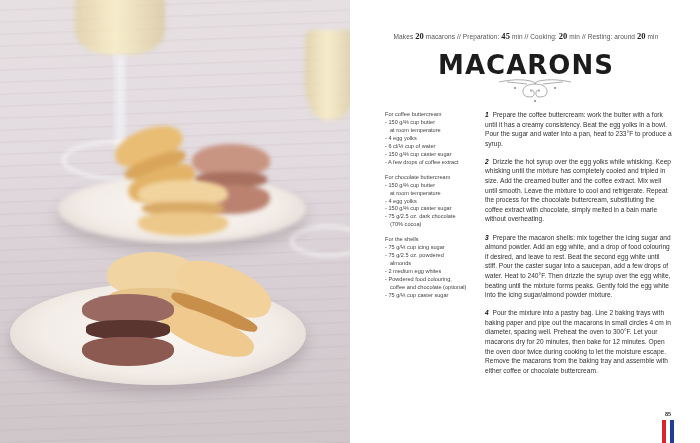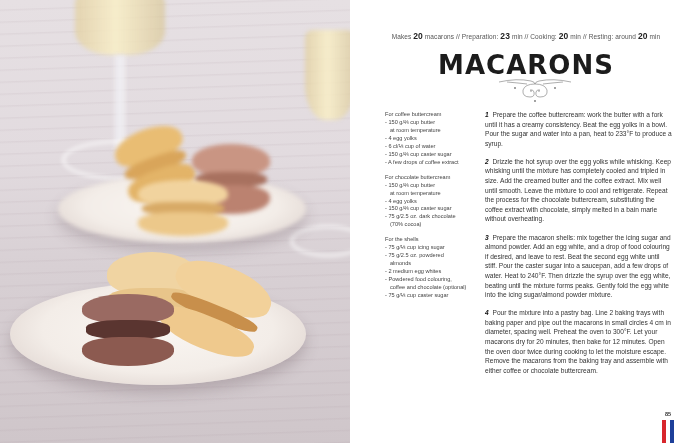--- a/index.html
+++ b/index.html
@@ -20,21 +20,21 @@
            box-shadow: 0 8px 14px rgba(90,70,80,.25); }
   .macaron { position:absolute; border-radius:50%; }
   .mac-shell-top { position:absolute; left:0; right:0; top:0; height:46%; border-radius:50% 50% 40% 40%; }
   .mac-fill { position:absolute; left:4%; right:4%; top:40%; height:22%; border-radius:40%; }
   .mac-shell-bot { position:absolute; left:0; right:0; bottom:0; height:42%; border-radius:40% 40% 50% 50%; }
 
   .blur { filter: blur(2.2px); }
 
   
   .meta { position:absolute; left:352px; width:348px; top:31px; text-align:center; font-size:6.5px; color:#555; letter-spacing:.1px; }
-  .meta b { font-size:8.5px; color:#222; font-weight:bold; }
+  .meta b { font-size:8.5px; color:#222; font-weight:bold;font-family:Liberation Serif, serif; }
   .title { position:absolute; left:352px; width:348px; top:50px; text-align:center;
            font-family:"DejaVu Sans", sans-serif; font-size:26px; font-weight:bold; letter-spacing:1px; color:#1c1c1c; }
   .ornament { position:absolute; left:497px; top:78px; width:76px; height:26px; }
 
   .ingredients { position:absolute; left:385px; top:111px; width:96px; font-size:5.6px; line-height:7.95px; color:#444; }
   .ing-group { margin-bottom:7px; }
   .ing-line { white-space:nowrap; }
   .ing-line.indent { padding-left:5px; }
 
   .steps { position:absolute; left:485px; top:110px; width:188px; font-size:6.6px; line-height:9.6px; color:#333; }
@@ -92,21 +92,21 @@
     <div class="mac-shell-bot" style="background:#8c5a50;height:40%;"></div>
   </div>
 </div>
 
 <div class="meta">
   <span>Makes</span>
   <b>20</b>
   <span>macarons</span>
   <span>//</span>
   <span>Preparation:</span>
-  <b>23</b>
+  <b>45</b>
   <span>min</span>
   <span>//</span>
   <span>Cooking:</span>
   <b>20</b>
   <span>min</span>
   <span>//</span>
   <span>Resting: around</span>
   <b>20</b>
   <span>min</span>
 </div>

